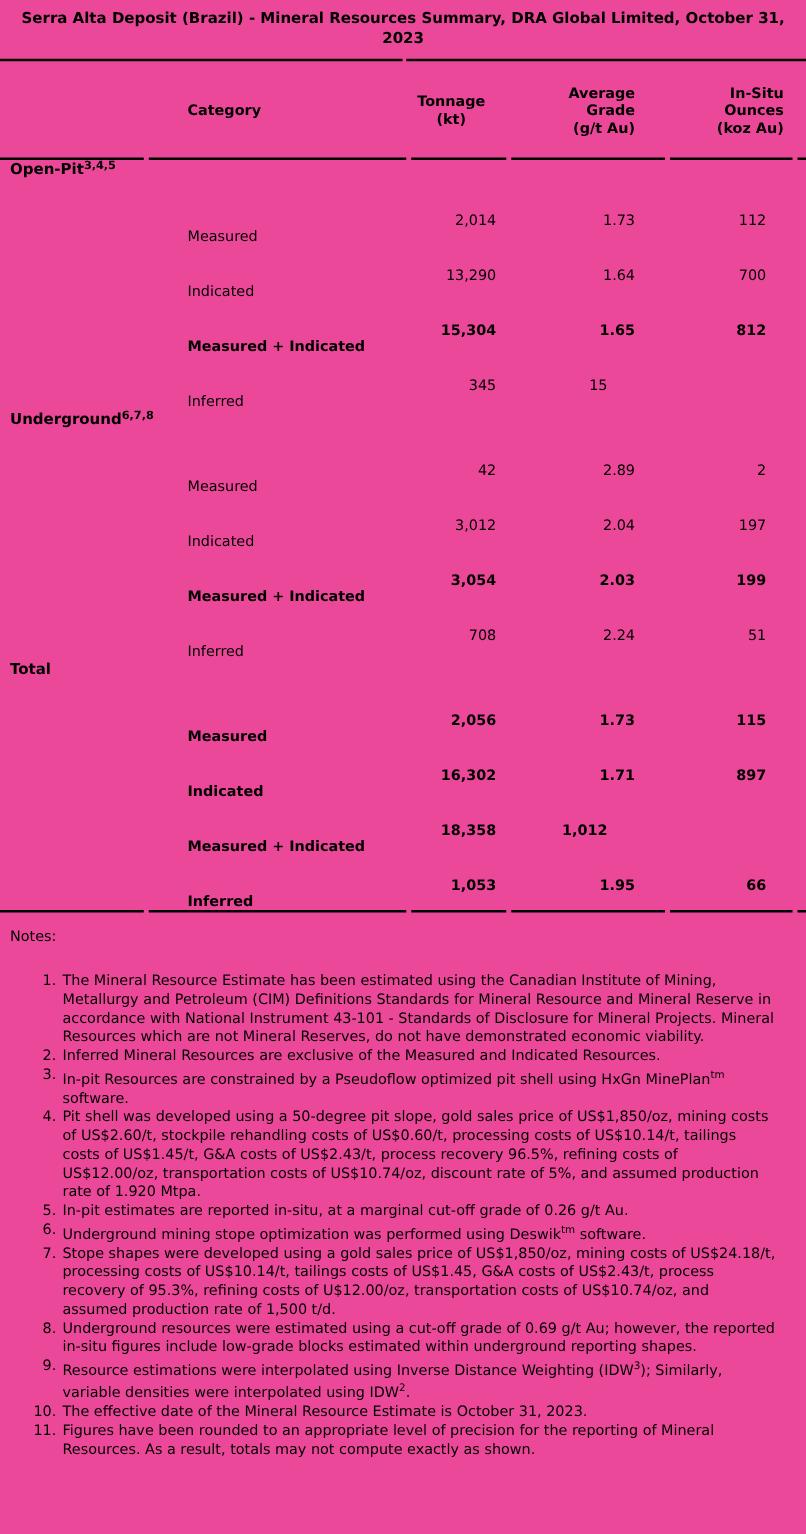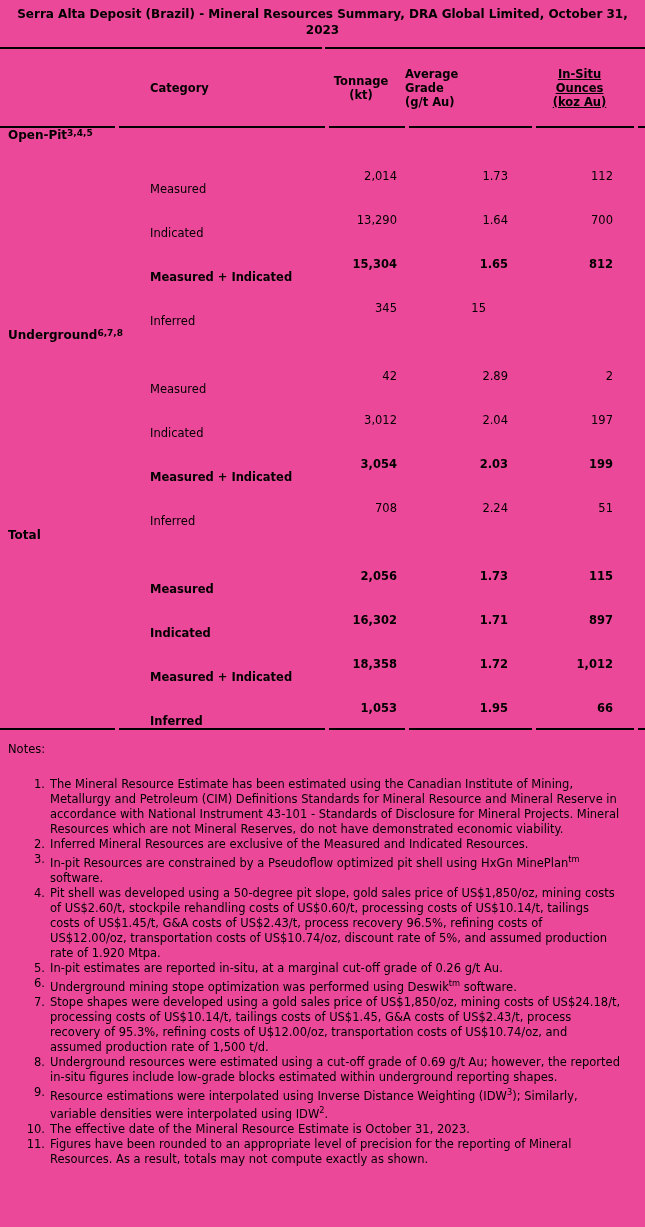--- a/index.html
+++ b/index.html
@@ -16,22 +16,22 @@
   .cols-rule .g1{width:206px;margin-right:4px;}
   .cols-rule .g2{width:76px;margin-right:4px;}
   .cols-rule .g3{width:123px;margin-right:4px;}
   .cols-rule .g4{width:98px;margin-right:4px;}
   .cols-rule .g5{flex:1;}
   .header-row{display:flex;height:77px;font-weight:bold;font-size:11.5px;line-height:14px;}
   .hc{display:flex;flex-direction:column;justify-content:center;box-sizing:border-box;}
   .hc0{width:115px;}
   .hc1{width:210px;padding-left:35px;}
   .hc2{width:80px;text-align:center;padding-right:8px;}
-  .hc3{width:127px;padding-right:24px;}
-  .hc4{width:102px;text-align:center;padding-right:7px;text-decoration:underline;}
+  .hc3{width:127px;text-align:right;padding-right:24px;}
+  .hc4{width:102px;text-align:right;padding-right:7px;}
   .section-row{height:24px;display:flex;font-weight:bold;
                font-size:12px;padding-left:8px;white-space:nowrap;}
   .section-row sup{font-size:9px;}
   .data-row{display:flex;height:44px;font-size:11.5px;}
   .data-row .c0{width:115px;}
   .data-row .c1{width:210px;box-sizing:border-box;padding:30px 0 0 35px;white-space:nowrap;}
   .data-row .cnum{box-sizing:border-box;padding-top:17px;text-align:right;}
   .data-row .c2{width:80px;padding-right:8px;}
   .data-row .c3{width:127px;padding-right:24px;}
   .data-row .c4{width:102px;padding-right:21px;}
@@ -156,21 +156,20 @@
         <div class="c0"></div>
         <div class="c1">Indicated</div>
         <div class="cnum c2">16,302</div>
         <div class="cnum c3">1.71</div>
         <div class="cnum c4">897</div>
       </div>
       <div class="data-row bold">
         <div class="c0"></div>
         <div class="c1">Measured + Indicated</div>
         <div class="cnum c2">18,358</div>
-        <div class="cnum c3">1.72</div>
         <div class="cnum c4">1,012</div>
       </div>
       <div class="data-row bold">
         <div class="c0"></div>
         <div class="c1">Inferred</div>
         <div class="cnum c2">1,053</div>
         <div class="cnum c3">1.95</div>
         <div class="cnum c4">66</div>
       </div>
     </div>

